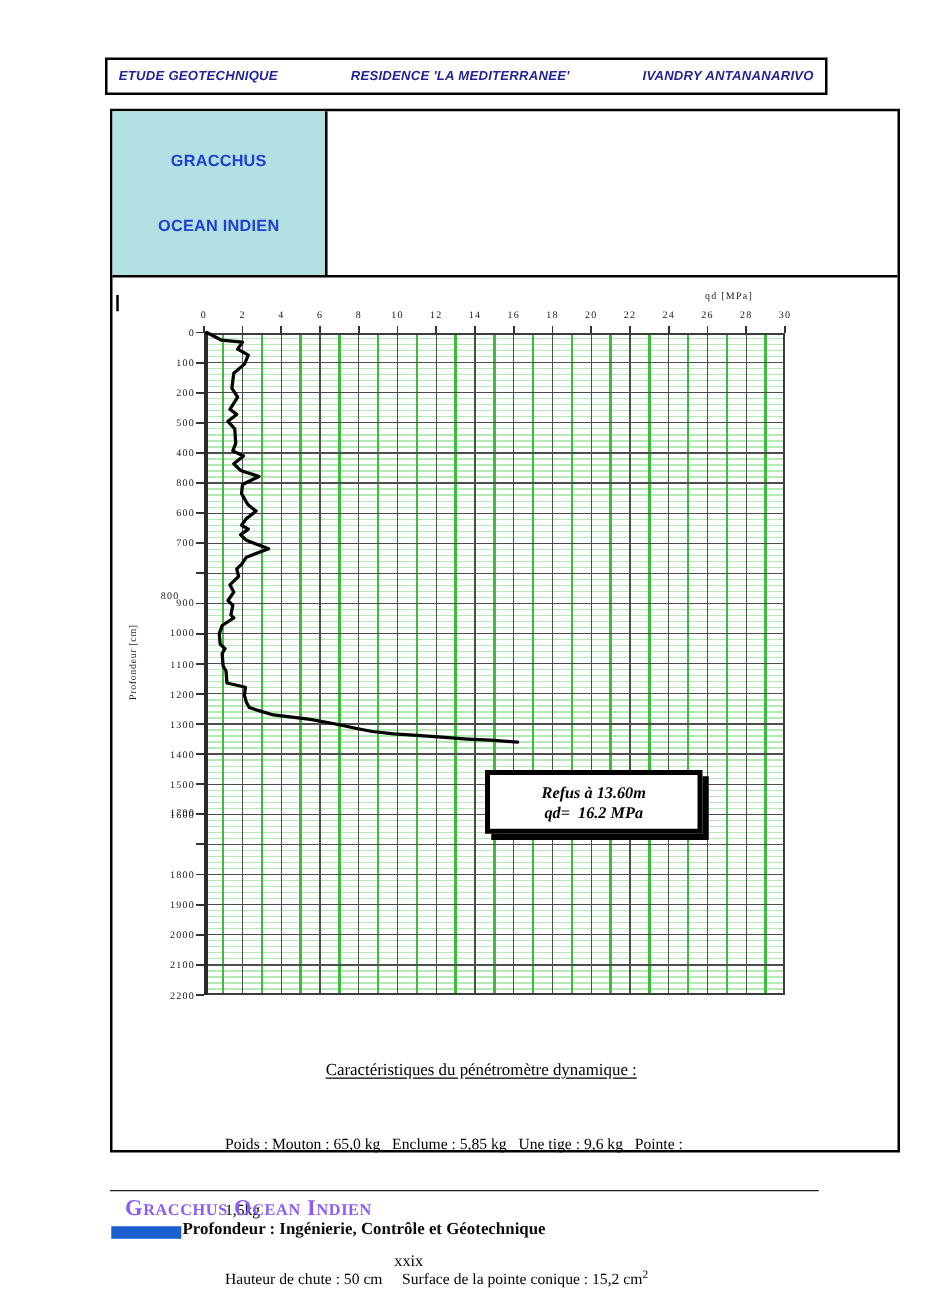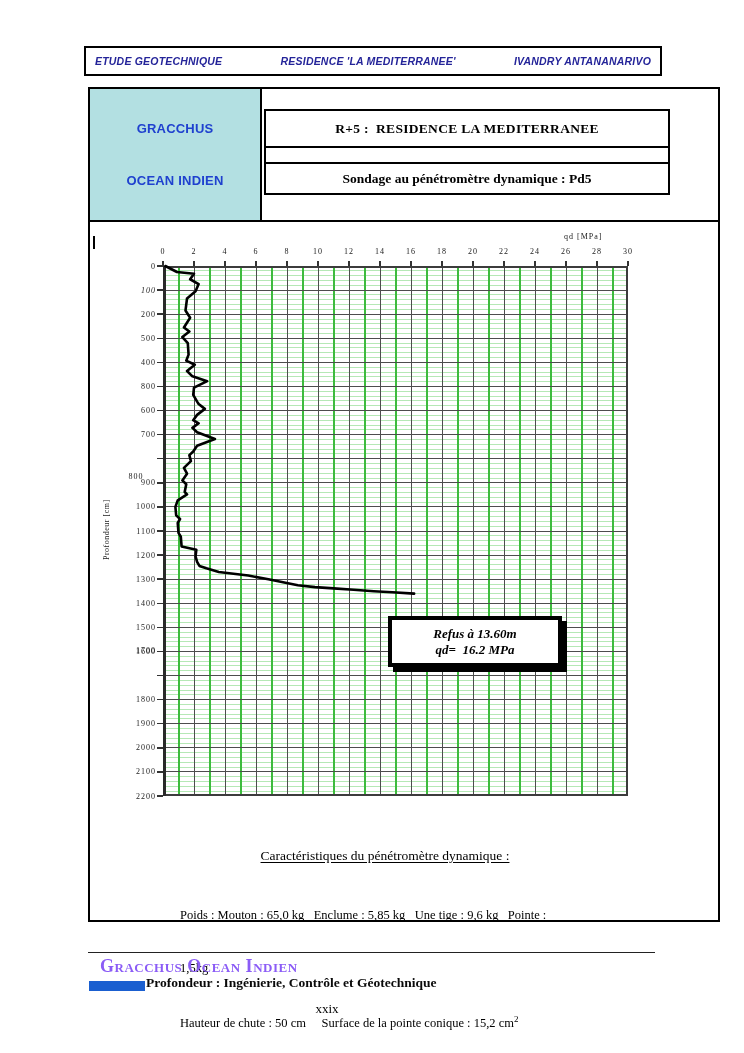--- a/index.html
+++ b/index.html
@@ -77,25 +77,20 @@
     <span>ETUDE GEOTECHNIQUE</span>
     <span>RESIDENCE 'LA MEDITERRANEE'</span>
     <span>IVANDRY ANTANANARIVO</span>
   </div>
 
   <div class="outer-box">
     <div class="title-band">
       <div class="company-cell">
         <span class="co">GRACCHUS</span>
         <span class="co">OCEAN INDIEN</span>
-      </div>
-      <div class="title-rows">
-        <div class="title-row row-project">R+5 :  RESIDENCE LA MEDITERRANEE</div>
-        <div class="title-row row-spacer"></div>
-        <div class="title-row row-sounding">Sondage au pénétromètre dynamique : Pd5</div>
       </div>
     </div>
   </div>
 
   <div class="cursor-mark"></div>
   <div class="plot-title">qd [MPa]</div>
   <div class="y-axis-title">Profondeur [cm]</div>
 
   <svg class="plot-svg" width="465" height="530" viewBox="0 0 465 530">
       <line x1="0" y1="4.818181818181818" x2="465" y2="4.818181818181818" stroke="#b5e8b5" stroke-width="1" shape-rendering="crispEdges"></line>
@@ -292,21 +287,21 @@
       <div class="axis-label xlab" style="left: 429px;">18</div>
       <div class="axis-label xlab" style="left: 460px;">20</div>
       <div class="axis-label xlab" style="left: 491px;">22</div>
       <div class="axis-label xlab" style="left: 522px;">24</div>
       <div class="axis-label xlab" style="left: 553px;">26</div>
       <div class="axis-label xlab" style="left: 584px;">28</div>
       <div class="axis-label xlab" style="left: 615px;">30</div>
     </div>
   <div id="ylabels">
       <div class="axis-label ylab" style="top: 261.5px;">0</div>
-      <div class="axis-label ylab" style="top: 285.591px; font-style: italic;">100</div>
+      <div class="axis-label ylab" style="top: 285.591px;">100</div>
       <div class="axis-label ylab" style="top: 309.682px;">200</div>
       <div class="axis-label ylab" style="top: 333.773px;">500</div>
       <div class="axis-label ylab" style="top: 357.864px;">400</div>
       <div class="axis-label ylab" style="top: 381.955px;">800</div>
       <div class="axis-label ylab" style="top: 406.045px;">600</div>
       <div class="axis-label ylab" style="top: 430.136px;">700</div>
       <div class="axis-label ylab" style="top: 472px; text-align: center;">800</div>
       <div class="axis-label ylab" style="top: 478.318px;">900</div>
       <div class="axis-label ylab" style="top: 502.409px;">1000</div>
       <div class="axis-label ylab" style="top: 526.5px;">1100</div>

